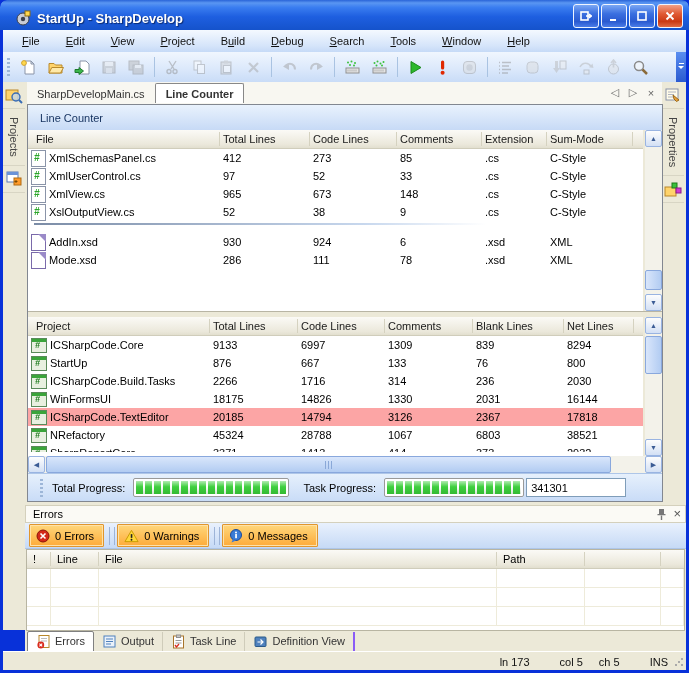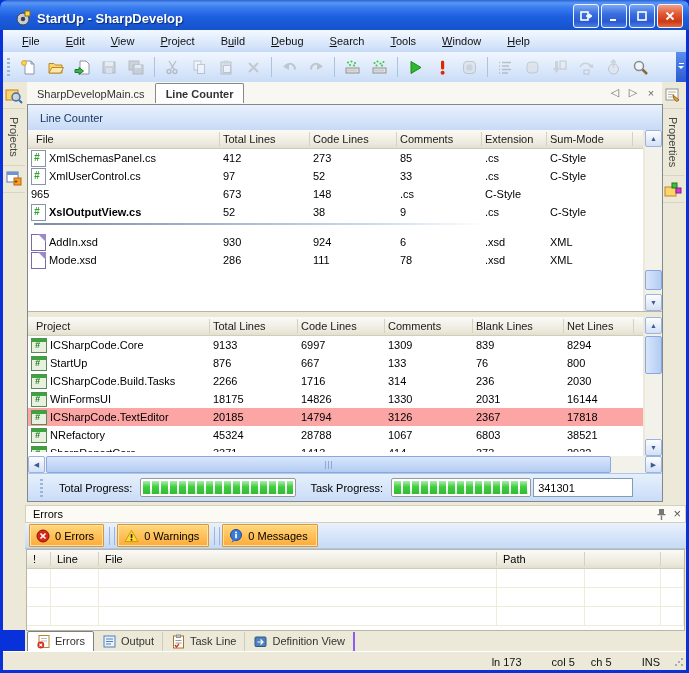--- a/index.html
+++ b/index.html
@@ -103,21 +103,21 @@
   .erow{height:18px;display:grid;grid-template-columns:24px 48px 398px 88px 76px auto;border-bottom:1px solid #eeebda;}
   .erow span{border-right:1px solid #eeebda;}
   
   .btabs{position:absolute;left:25px;right:3px;top:631px;height:20px;background:#ece9d8;display:flex;align-items:center;padding-left:2px;}
   .btab{display:flex;align-items:center;gap:4px;padding:2px 8px;color:#333;border-right:1px solid #cfccba;}
   .btab.active{background:#fff;border:1px solid #808080;border-radius:2px 2px 0 0;font-weight:normal;}
   .btab svg{display:block;}
   
   .statusbar{position:absolute;left:3px;right:3px;top:651px;height:19px;background:#ece9d8;border-top:1px solid #fff;display:flex;align-items:center;justify-content:flex-end;}
   .statusbar .st{margin-right:30px;color:#111;}
-  .statusbar .st.last{margin-right:14px;}
+  .statusbar .st.last{margin-right:6px;}
   .sgrip{width:10px;height:10px;margin-right:2px;background:
     radial-gradient(circle at 8px 2px,#aaa 1px,rgba(0,0,0,0) 1.5px),
     radial-gradient(circle at 8px 8px,#aaa 1px,rgba(0,0,0,0) 1.5px),
     radial-gradient(circle at 2px 8px,#aaa 1px,rgba(0,0,0,0) 1.5px),
     radial-gradient(circle at 5px 5px,#aaa 1px,rgba(0,0,0,0) 1.5px);}
   .bottomborder{position:absolute;left:0;right:0;top:670px;height:3px;background:#0831d9;}
   .sideborder{position:absolute;top:30px;bottom:0;width:3px;background:#0831d9;z-index:50;}
 </style>
 </head>
 <body>
@@ -408,30 +408,34 @@
               <i class="ic-cs"></i>
               <b style="font-weight:normal">XmlUserControl.cs</b>
             </span>
             <span>97</span>
             <span>52</span>
             <span>33</span>
             <span>.cs</span>
             <span>C-Style</span>
           </div>
         <div class="row g1">
+            <span class="fcell">
+              <i class="ic-cs"></i>
+              <b style="font-weight:normal">XmlView.cs</b>
+            </span>
             <span>965</span>
             <span>673</span>
             <span>148</span>
             <span>.cs</span>
             <span>C-Style</span>
           </div>
         <div class="row g1">
             <span class="fcell">
               <i class="ic-cs"></i>
-              <b style="font-weight:bold">XslOutputView.cs</b>
+              <b style="font-weight:normal">XslOutputView.cs</b>
             </span>
             <span>52</span>
             <span>38</span>
             <span>9</span>
             <span>.cs</span>
             <span>C-Style</span>
           </div>
         <div class="sectline"></div>
         <div class="row g1">
             <span class="fcell">
@@ -562,21 +566,21 @@
       </div>
 
       <div class="hsb">
         <div class="hbtn" style="left:0">◀</div>
         <div class="hthumb" style="left:18px;width:565px"></div>
         <div class="hbtn" style="right:0">▶</div>
       </div>
 
       <div class="progress">
         <div class="grip"></div>
-        <span style="margin-left:11px">Total Progress:</span>
+        <span style="margin-left:4px">Total Progress:</span>
         <div class="pbar" style="width:156px;margin-left:8px">
             <div class="pfill"></div>
           </div>
         <span style="margin-left:14px">Task Progress:</span>
         <div class="pbar" style="width:140px;margin-left:8px">
             <div class="pfill"></div>
           </div>
         <div class="pcount" style="margin-left:2px">341301</div>
       </div>
     </div>

